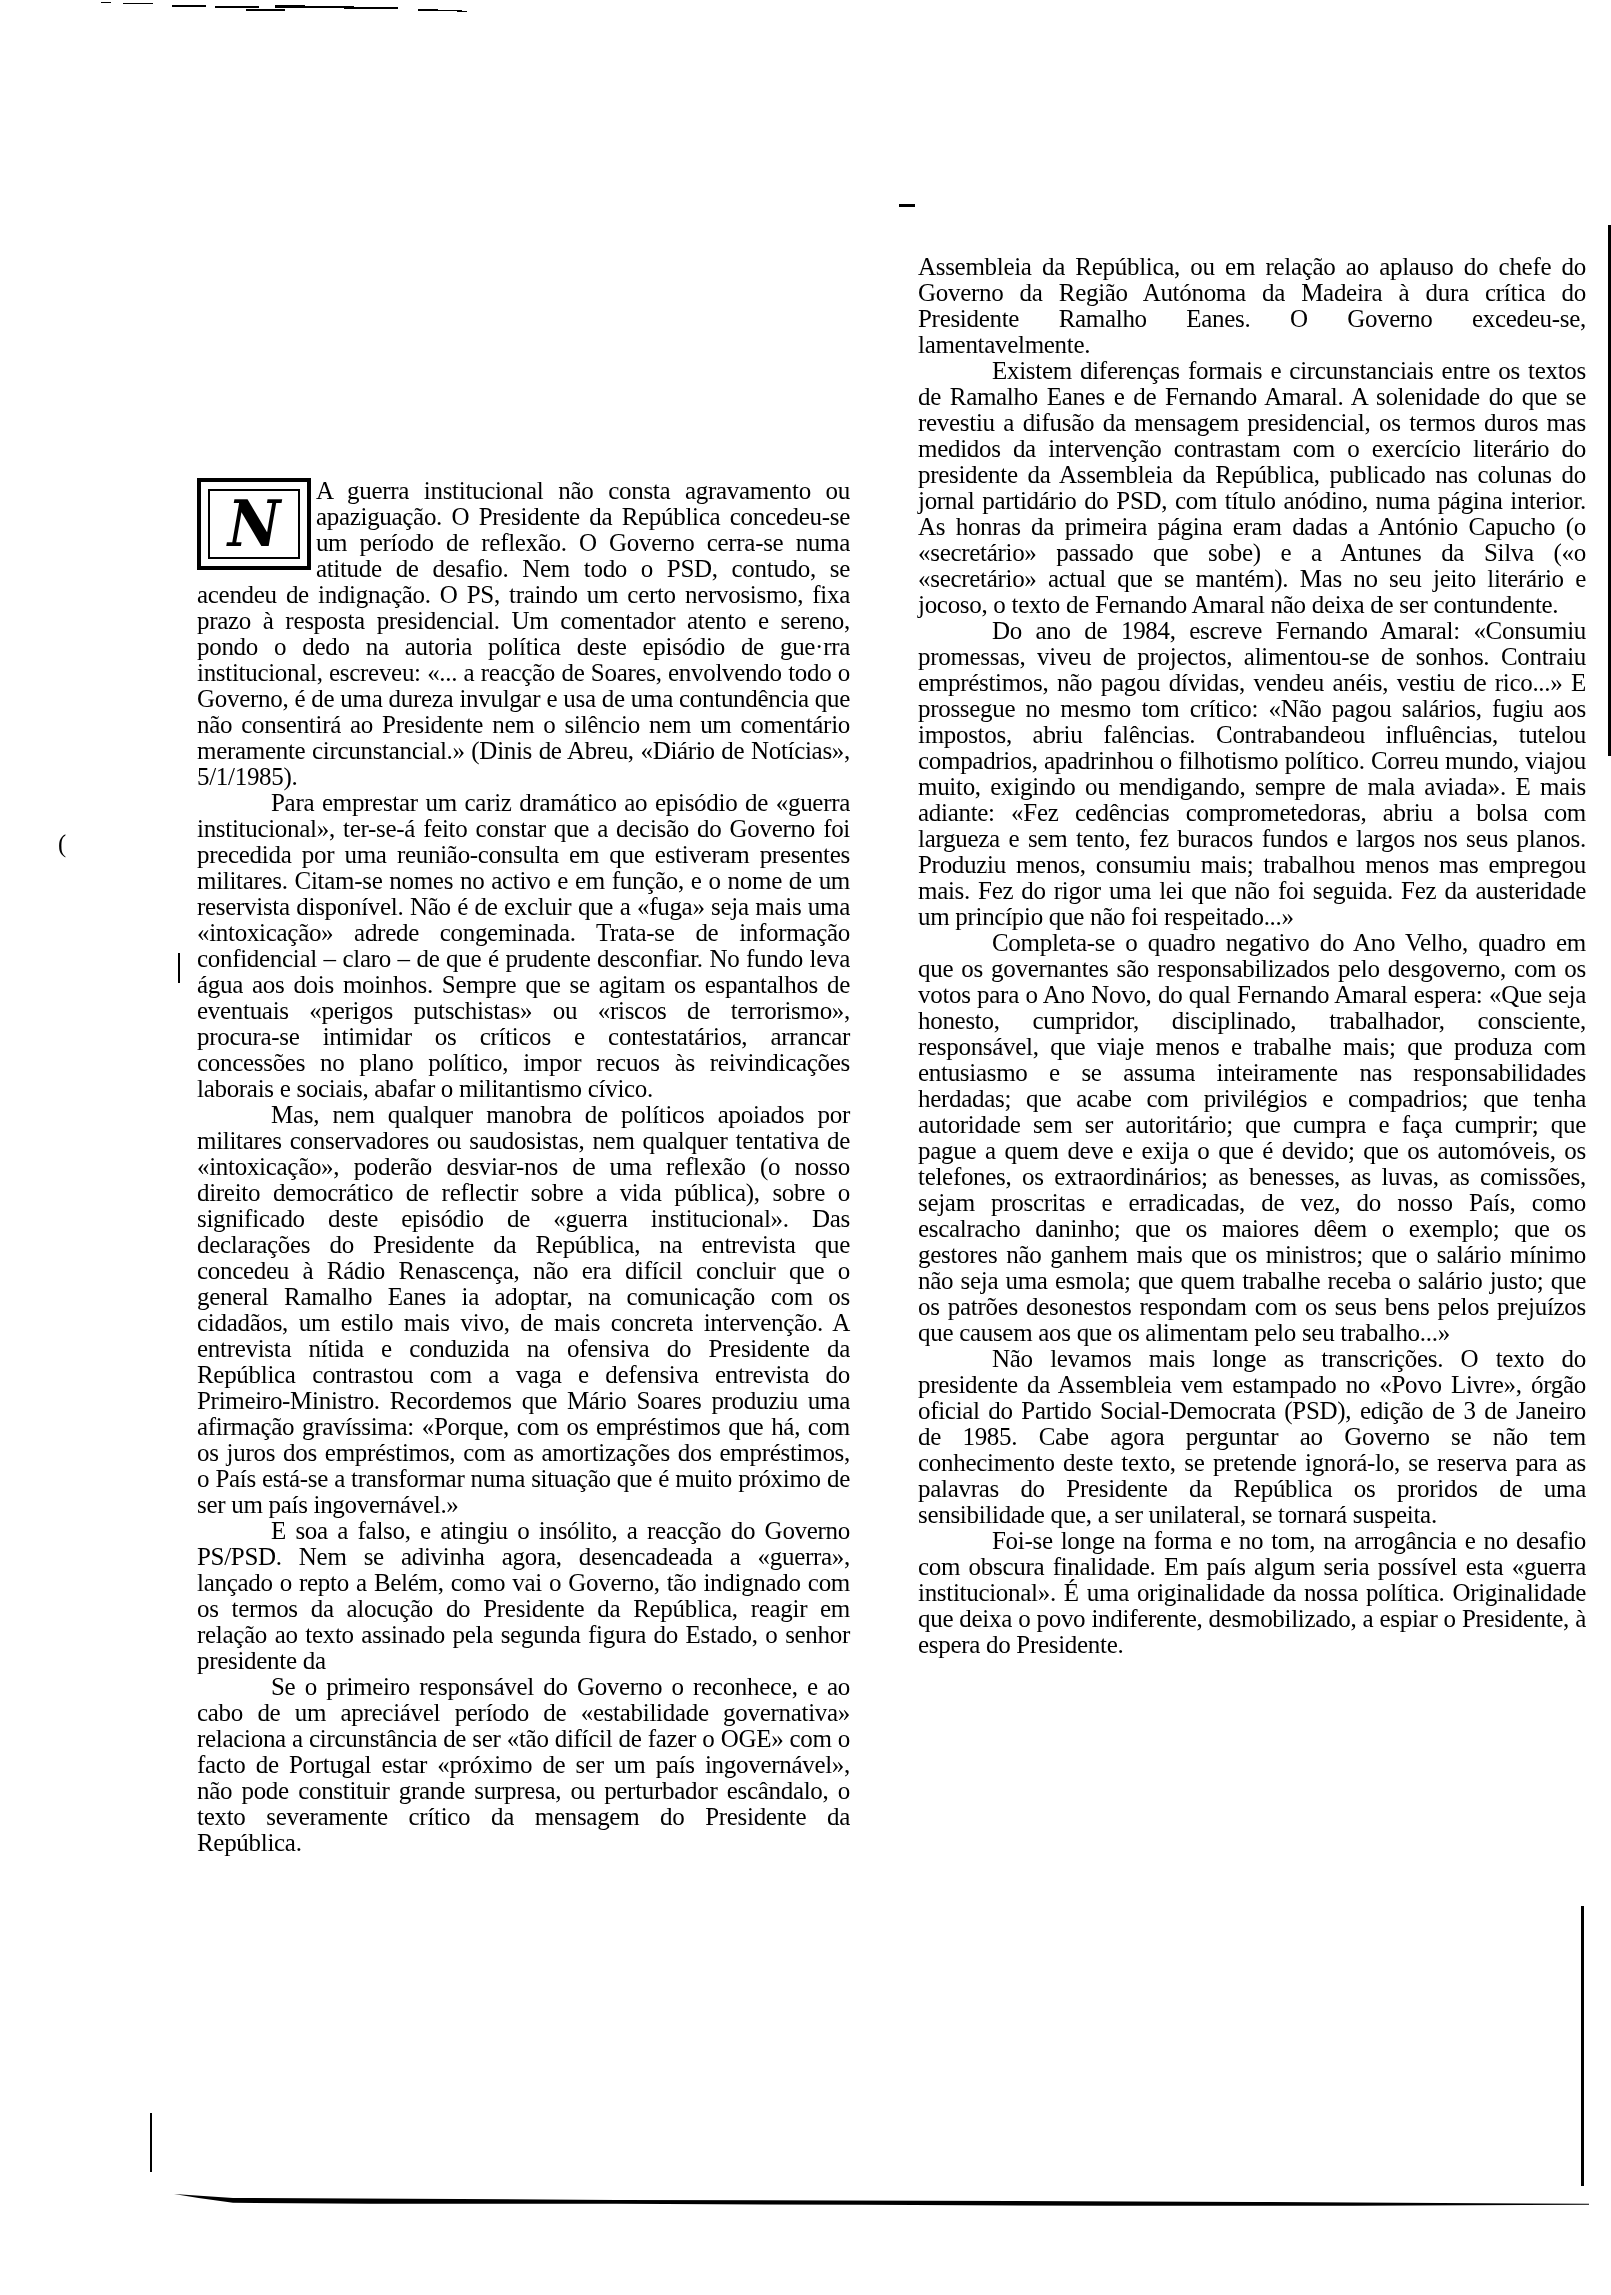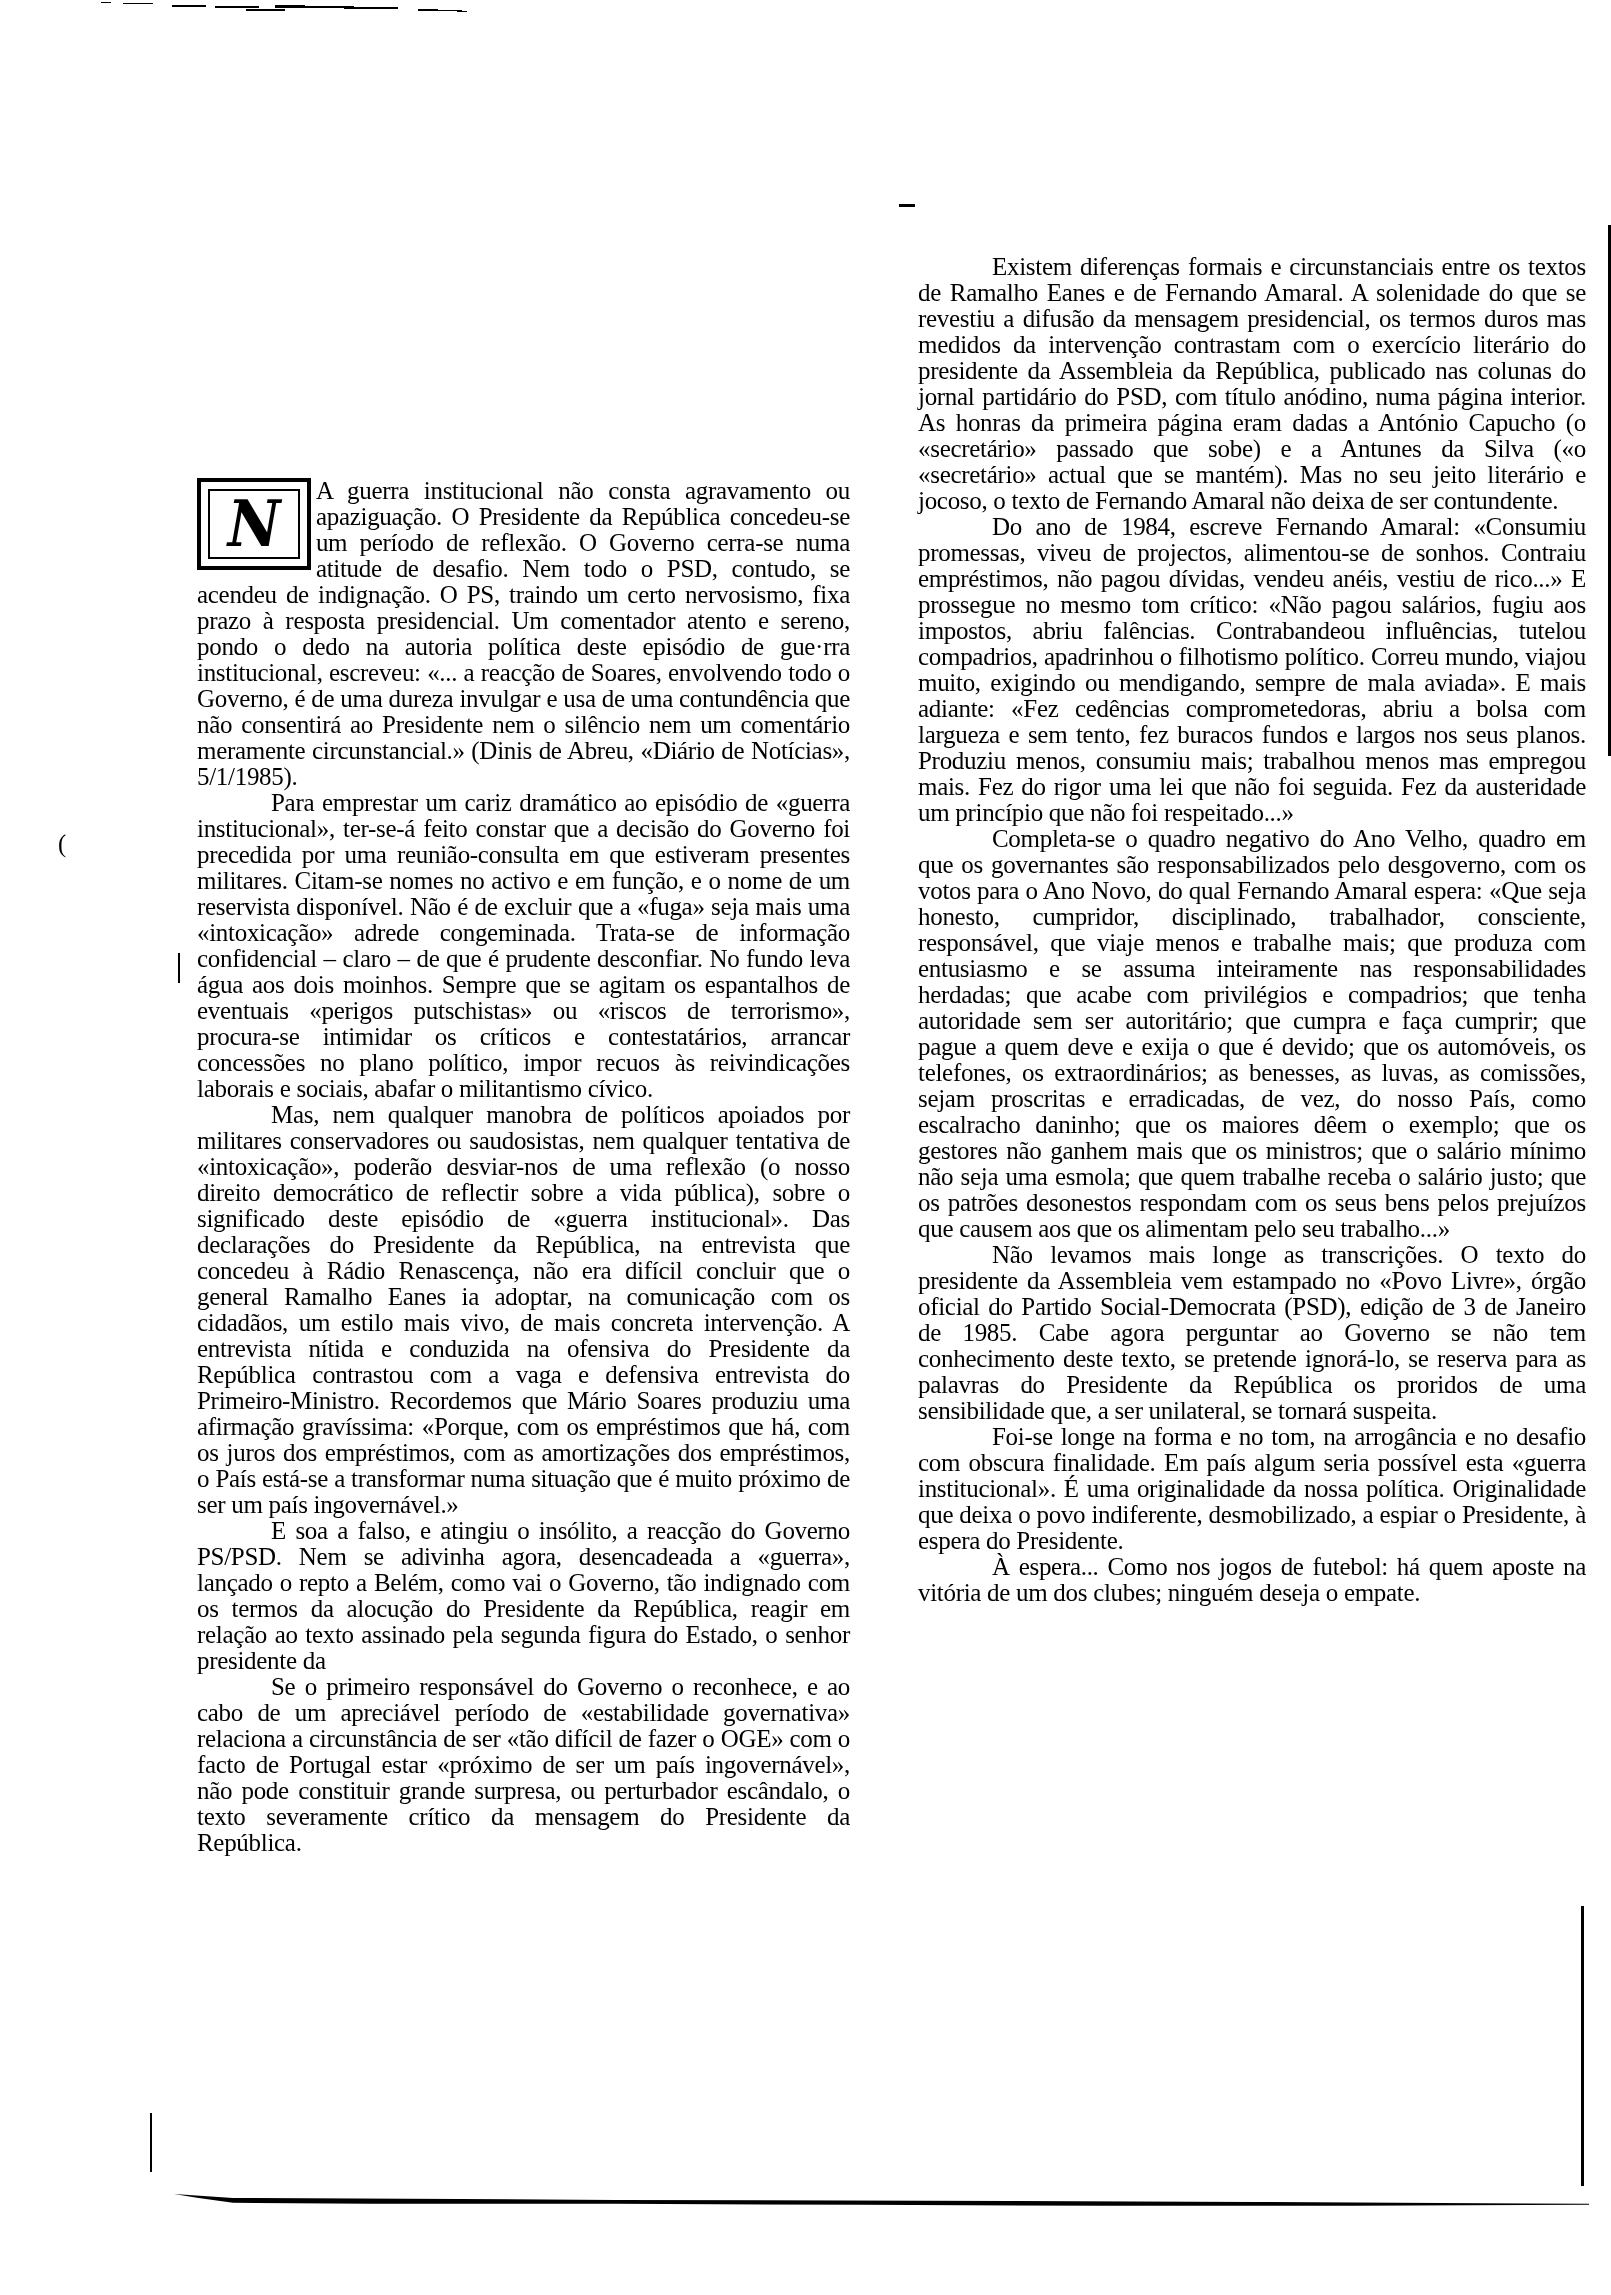--- a/index.html
+++ b/index.html
@@ -87,24 +87,24 @@
     </div>
   </div>
   <p>A guerra institucional não consta agravamento ou apaziguação. O Presidente da República concedeu-se um período de reflexão. O Governo cerra-se numa atitude de desafio. Nem todo o PSD, contudo, se acendeu de indignação. O PS, traindo um certo nervosismo, fixa prazo à resposta presidencial. Um comentador atento e sereno, pondo o dedo na autoria política deste episódio de gue·rra institucional, escreveu: «... a reacção de Soares, envolvendo todo o Governo, é de uma dureza invulgar e usa de uma contundência que não consentirá ao Presidente nem o silêncio nem um comentário meramente circunstancial.» (Dinis de Abreu, «Diário de Notícias», 5/1/1985).</p>
   <p class="indent">Para emprestar um cariz dramático ao episódio de «guerra institucional», ter-se-á feito constar que a decisão do Governo foi precedida por uma reunião-consulta em que estiveram presentes militares. Citam-se nomes no activo e em função, e o nome de um reservista disponível. Não é de excluir que a «fuga» seja mais uma «intoxicação» adrede congeminada. Trata-se de informação confidencial – claro – de que é prudente desconfiar. No fundo leva água aos dois moinhos. Sempre que se agitam os espantalhos de eventuais «perigos putschistas» ou «riscos de terrorismo», procura-se intimidar os críticos e contestatários, arrancar concessões no plano político, impor recuos às reivindicações laborais e sociais, abafar o militantismo cívico.</p>
   <p class="indent">Mas, nem qualquer manobra de políticos apoiados por militares conservadores ou saudosistas, nem qualquer tentativa de «intoxicação», poderão desviar-nos de uma reflexão (o nosso direito democrático de reflectir sobre a vida pública), sobre o significado deste episódio de «guerra institucional». Das declarações do Presidente da República, na entrevista que concedeu à Rádio Renascença, não era difícil concluir que o general Ramalho Eanes ia adoptar, na comunicação com os cidadãos, um estilo mais vivo, de mais concreta intervenção. A entrevista nítida e conduzida na ofensiva do Presidente da República contrastou com a vaga e defensiva entrevista do Primeiro-Ministro. Recordemos que Mário Soares produziu uma afirmação gravíssima: «Porque, com os empréstimos que há, com os juros dos empréstimos, com as amortizações dos empréstimos, o País está-se a transformar numa situação que é muito próximo de ser um país ingovernável.»</p>
   <p class="indent">E soa a falso, e atingiu o insólito, a reacção do Governo PS/PSD. Nem se adivinha agora, desencadeada a «guerra», lançado o repto a Belém, como vai o Governo, tão indignado com os termos da alocução do Presidente da República, reagir em relação ao texto assinado pela segunda figura do Estado, o senhor presidente da</p>
   <p class="indent">Se o primeiro responsável do Governo o reconhece, e ao cabo de um apreciável período de «estabilidade governativa» relaciona a circunstância de ser «tão difícil de fazer o OGE» com o facto de Portugal estar «próximo de ser um país ingovernável», não pode constituir grande surpresa, ou perturbador escândalo, o texto severamente crítico da mensagem do Presidente da República.</p>
 </div>
 
 <div class="col col-right">
+  <p>Assembleia da República, ou em relação ao aplauso do chefe do Governo da Região Autónoma da Madeira à dura crítica do Presidente Ramalho Eanes. O Governo excedeu-se, lamentavelmente.</p>
   <p class="indent">Existem diferenças formais e circunstanciais entre os textos de Ramalho Eanes e de Fernando Amaral. A solenidade do que se revestiu a difusão da mensagem presidencial, os termos duros mas medidos da intervenção contrastam com o exercício literário do presidente da Assembleia da República, publicado nas colunas do jornal partidário do PSD, com título anódino, numa página interior. As honras da primeira página eram dadas a António Capucho (o «secretário» passado que sobe) e a Antunes da Silva («o «secretário» actual que se mantém). Mas no seu jeito literário e jocoso, o texto de Fernando Amaral não deixa de ser contundente.</p>
   <p class="indent">Do ano de 1984, escreve Fernando Amaral: «Consumiu promessas, viveu de projectos, alimentou-se de sonhos. Contraiu empréstimos, não pagou dívidas, vendeu anéis, vestiu de rico...» E prossegue no mesmo tom crítico: «Não pagou salários, fugiu aos impostos, abriu falências. Contrabandeou influências, tutelou compadrios, apadrinhou o filhotismo político. Correu mundo, viajou muito, exigindo ou mendigando, sempre de mala aviada». E mais adiante: «Fez cedências comprometedoras, abriu a bolsa com largueza e sem tento, fez buracos fundos e largos nos seus planos. Produziu menos, consumiu mais; trabalhou menos mas empregou mais. Fez do rigor uma lei que não foi seguida. Fez da austeridade um princípio que não foi respeitado...»</p>
   <p class="indent">Completa-se o quadro negativo do Ano Velho, quadro em que os governantes são responsabilizados pelo desgoverno, com os votos para o Ano Novo, do qual Fernando Amaral espera: «Que seja honesto, cumpridor, disciplinado, trabalhador, consciente, responsável, que viaje menos e trabalhe mais; que produza com entusiasmo e se assuma inteiramente nas responsabilidades herdadas; que acabe com privilégios e compadrios; que tenha autoridade sem ser autoritário; que cumpra e faça cumprir; que pague a quem deve e exija o que é devido; que os automóveis, os telefones, os extraordinários; as benesses, as luvas, as comissões, sejam proscritas e erradicadas, de vez, do nosso País, como escalracho daninho; que os maiores dêem o exemplo; que os gestores não ganhem mais que os ministros; que o salário mínimo não seja uma esmola; que quem trabalhe receba o salário justo; que os patrões desonestos respondam com os seus bens pelos prejuízos que causem aos que os alimentam pelo seu trabalho...»</p>
   <p class="indent">Não levamos mais longe as transcrições. O texto do presidente da Assembleia vem estampado no «Povo Livre», órgão oficial do Partido Social-Democrata (PSD), edição de 3 de Janeiro de 1985. Cabe agora perguntar ao Governo se não tem conhecimento deste texto, se pretende ignorá-lo, se reserva para as palavras do Presidente da República os proridos de uma sensibilidade que, a ser unilateral, se tornará suspeita.</p>
   <p class="indent">Foi-se longe na forma e no tom, na arrogância e no desafio com obscura finalidade. Em país algum seria possível esta «guerra institucional». É uma originalidade da nossa política. Originalidade que deixa o povo indiferente, desmobilizado, a espiar o Presidente, à espera do Presidente.</p>
-  <p class="indent">À espera... Como nos jogos de futebol: há quem aposte na vitória de um dos clubes; ninguém deseja o empate.</p>
 </div>
 
 <svg class="bottom-rule" viewBox="0 0 2880 26" preserveAspectRatio="none">
   <path d="M0 0 L60 4 L120 8 L900 12 L1700 14 L2200 16 L2880 20 L2880 22 L2400 24 L1900 24 L1400 22 L900 20 L400 20 L120 18 L50 8 Z" fill="#000"></path>
 </svg>
 
 
 </body></html>

